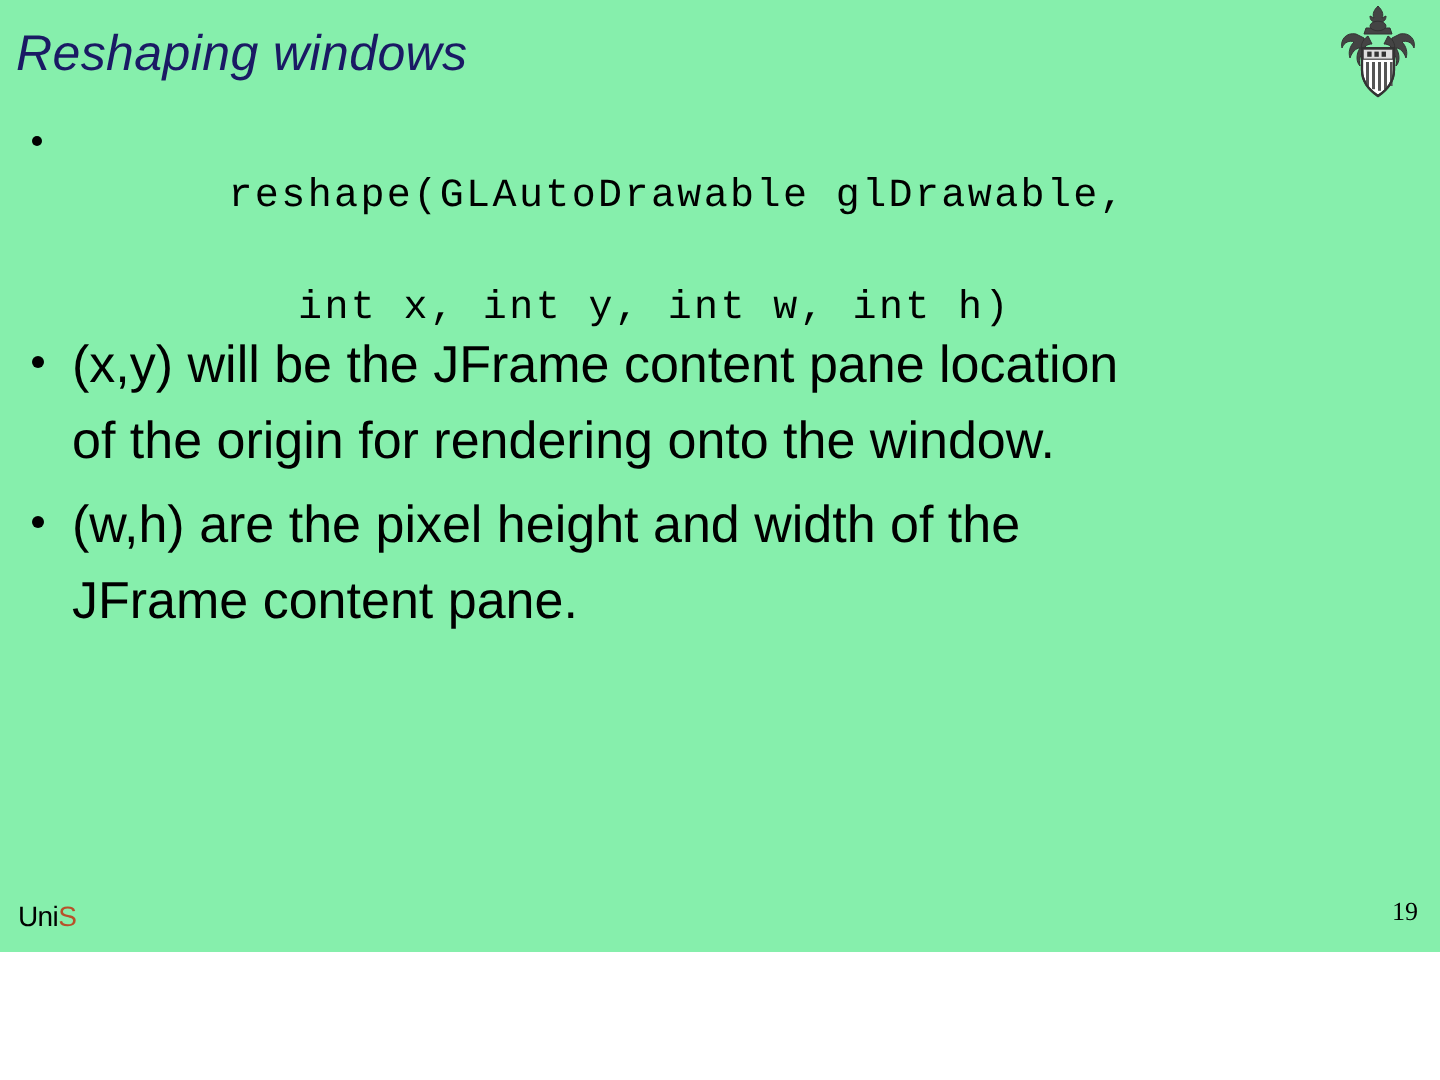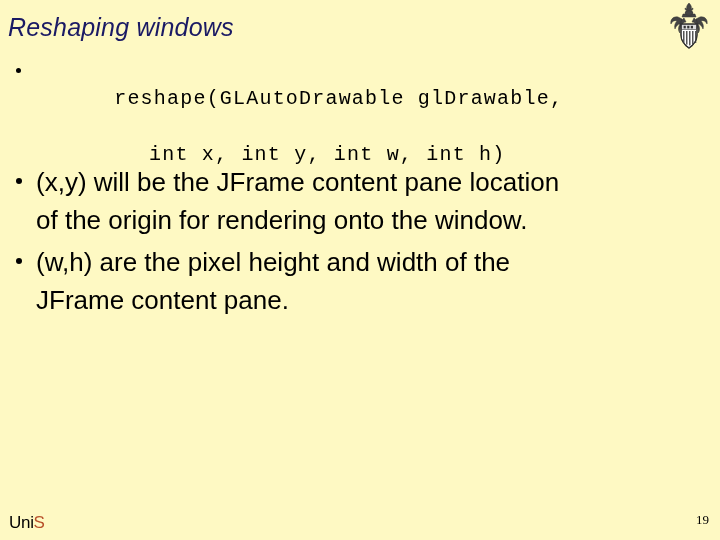--- a/index.html
+++ b/index.html
@@ -6,22 +6,22 @@
     margin: 0;
     padding: 0;
     background: #ffffff;
   }
   body {
     font-family: "Liberation Sans", sans-serif;
   }
   #slide {
     position: relative;
     width: 720px;
-    height: 540px;
-    background: #fef9c3;
+    height: 476px;
+    background: #86efac;
     overflow: hidden;
   }
 
   
   #slide-title {
     position: absolute;
     left: 8px;
     top: 13px;
     font-family: "Liberation Sans", sans-serif;
     font-size: 25px;
@@ -102,21 +102,21 @@
     color: #000000;
     font-weight: normal;
   }
 
   
   #footer-logo {
     position: absolute;
     left: 9px;
     bottom: 8px;
     font-family: "Liberation Sans", sans-serif;
-    font-size: 17px;
+    font-size: 14px;
     font-weight: normal;
     letter-spacing: -0.3px;
     line-height: 19px;
   }
   #footer-logo .uni { color: #000000; }
   #footer-logo .s { color: #b8502a; }
 
   #page-number {
     position: absolute;
     right: 11px;

